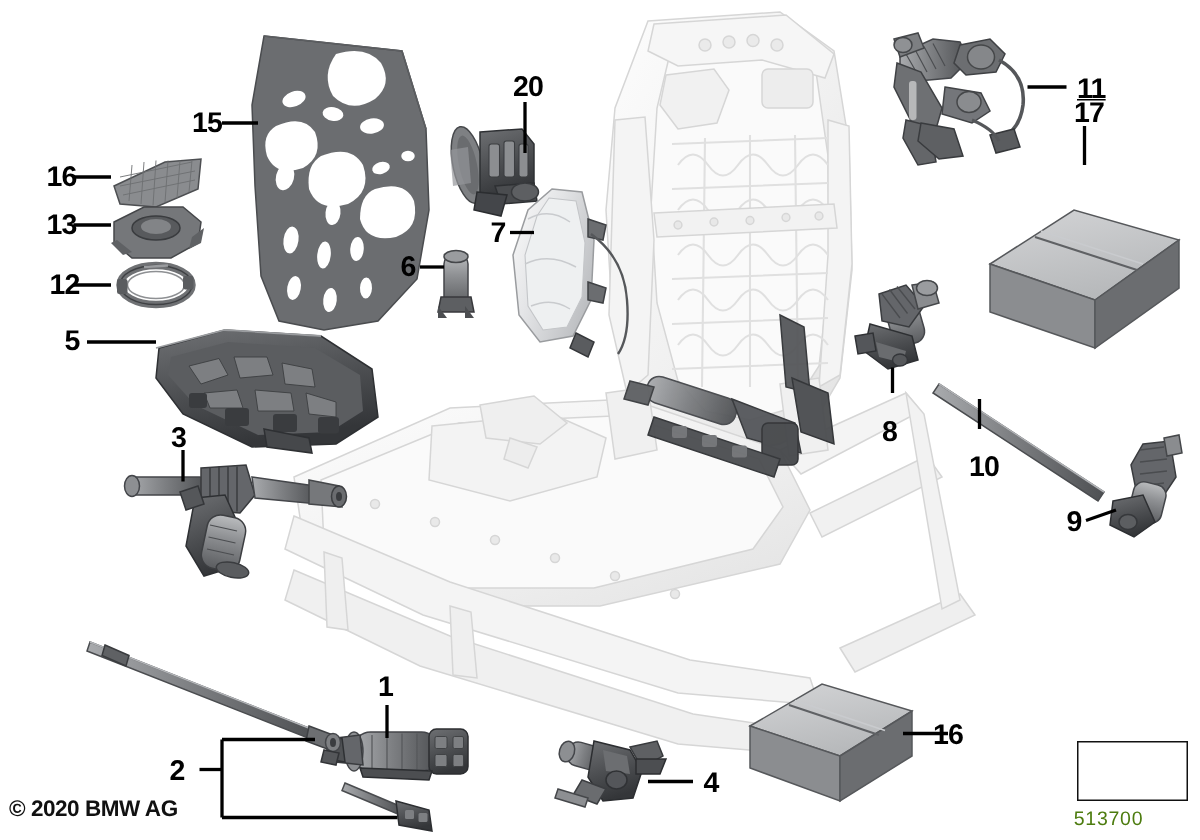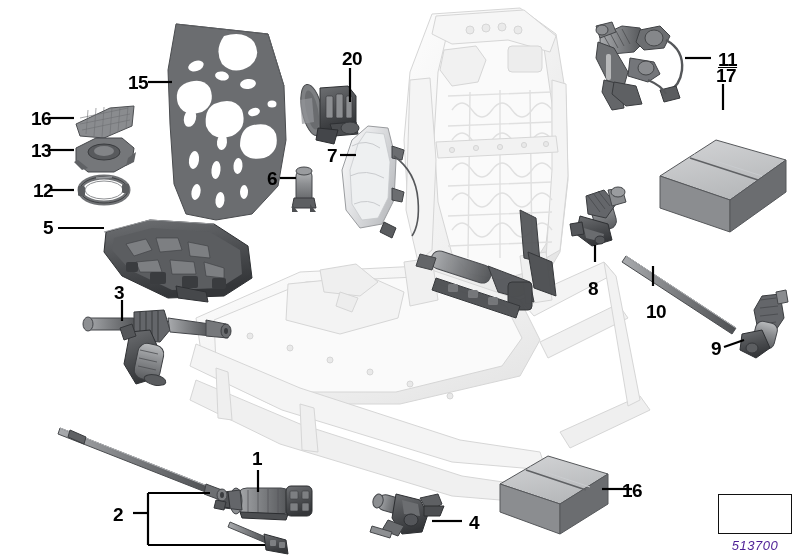--- a/index.html
+++ b/index.html
@@ -7,22 +7,22 @@
        font-family:"Liberation Sans",sans-serif;}
   #diagram{position:relative;width:800px;height:560px;background:#ffffff;}
   svg.layer{position:absolute;left:0;top:0;width:800px;height:560px;}
   .callout{position:absolute;font-weight:bold;font-size:19px;color:#000;
            font-family:"Liberation Sans",sans-serif;line-height:1;
            letter-spacing:-0.5px;white-space:nowrap;}
   .copyright{position:absolute;left:6px;top:531px;font-size:15px;
              font-weight:bold;color:#111;letter-spacing:-0.3px;}
   .idbox{position:absolute;left:718px;top:494px;width:74px;height:40px;
          border:1.6px solid #111;background:#fff;box-sizing:border-box;}
-  .idnum{position:absolute;left:718px;top:538px;width:74px;text-align:center;
-         font-size:13px;color:#4c1d95;letter-spacing:0.5px;font-style:italic;}
+  .idnum{position:absolute;left:702px;top:538px;width:74px;text-align:center;
+         font-size:13px;color:#4d7c0f;letter-spacing:0.5px;}
 </style>
 </head>
 <body>
 
 <div id="diagram">
 
   <svg class="layer" viewBox="0 0 800 560">
     <defs>
       <linearGradient id="ghostGrad" x1="0" y1="0" x2="1" y2="1">
         <stop offset="0%" stop-color="#fdfdfd"></stop>
@@ -436,16 +436,17 @@
       <div class="callout" style="left: 718px; top: 50px; text-decoration: underline;">11</div>
       <div class="callout" style="left: 33px; top: 181px;">12</div>
       <div class="callout" style="left: 31px; top: 141px; text-align: right;">13</div>
       <div class="callout" style="left: 31px; top: 109px;">16</div>
       <div class="callout" style="left: 128px; top: 73px; text-align: right;">15</div>
       <div class="callout" style="left: 622px; top: 481px;">16</div>
       <div class="callout" style="left: 716px; top: 66px;">17</div>
       <div class="callout" style="left: 342px; top: 49px;">20</div>
     </div>
 
+  <div class="copyright">© 2020 BMW AG</div>
 
   <div class="idbox"></div>
   <div class="idnum">513700</div>
 </div>
 
 </body></html>

